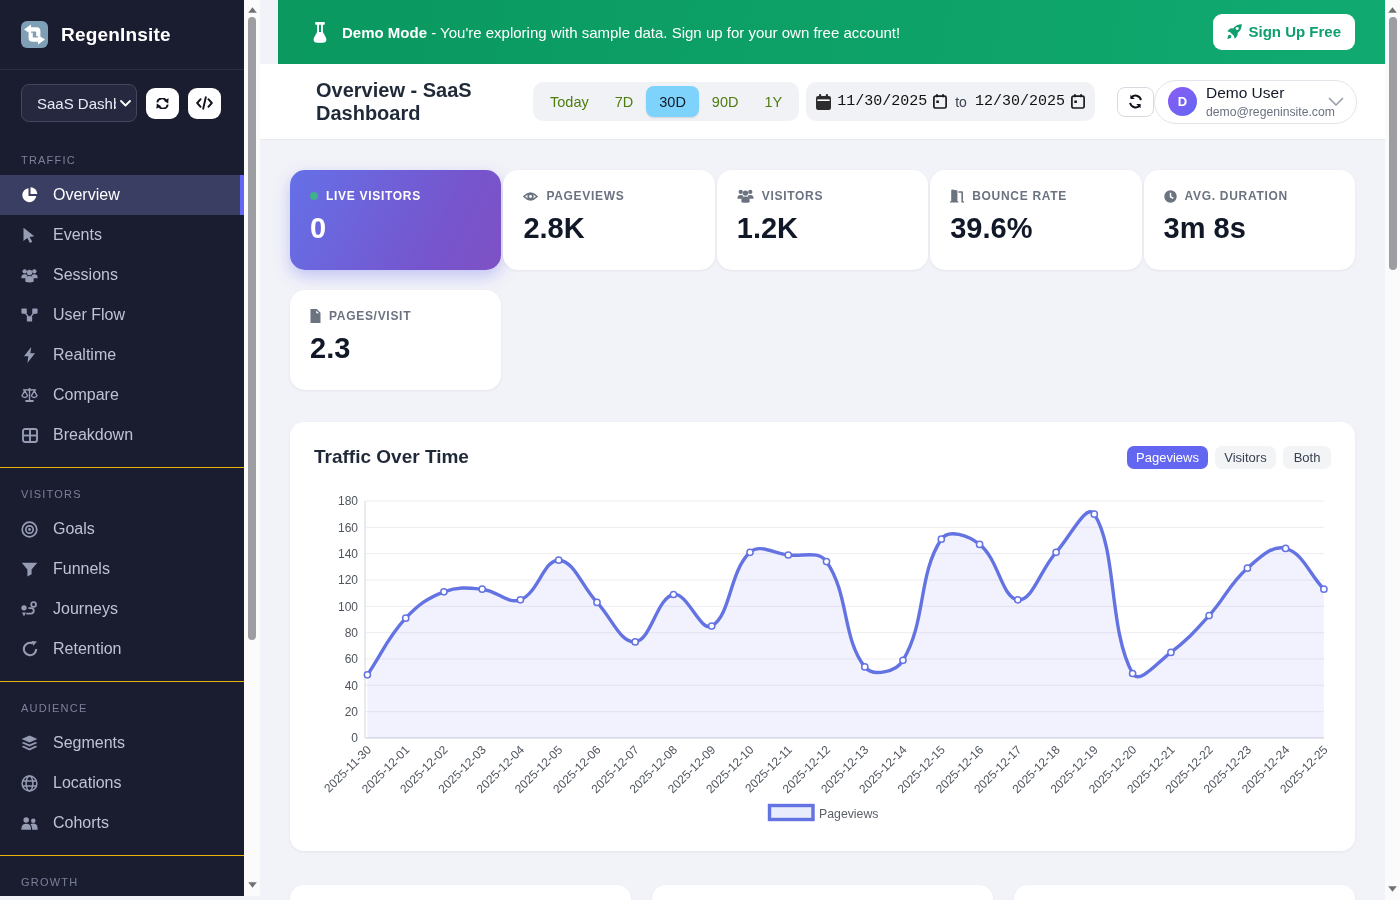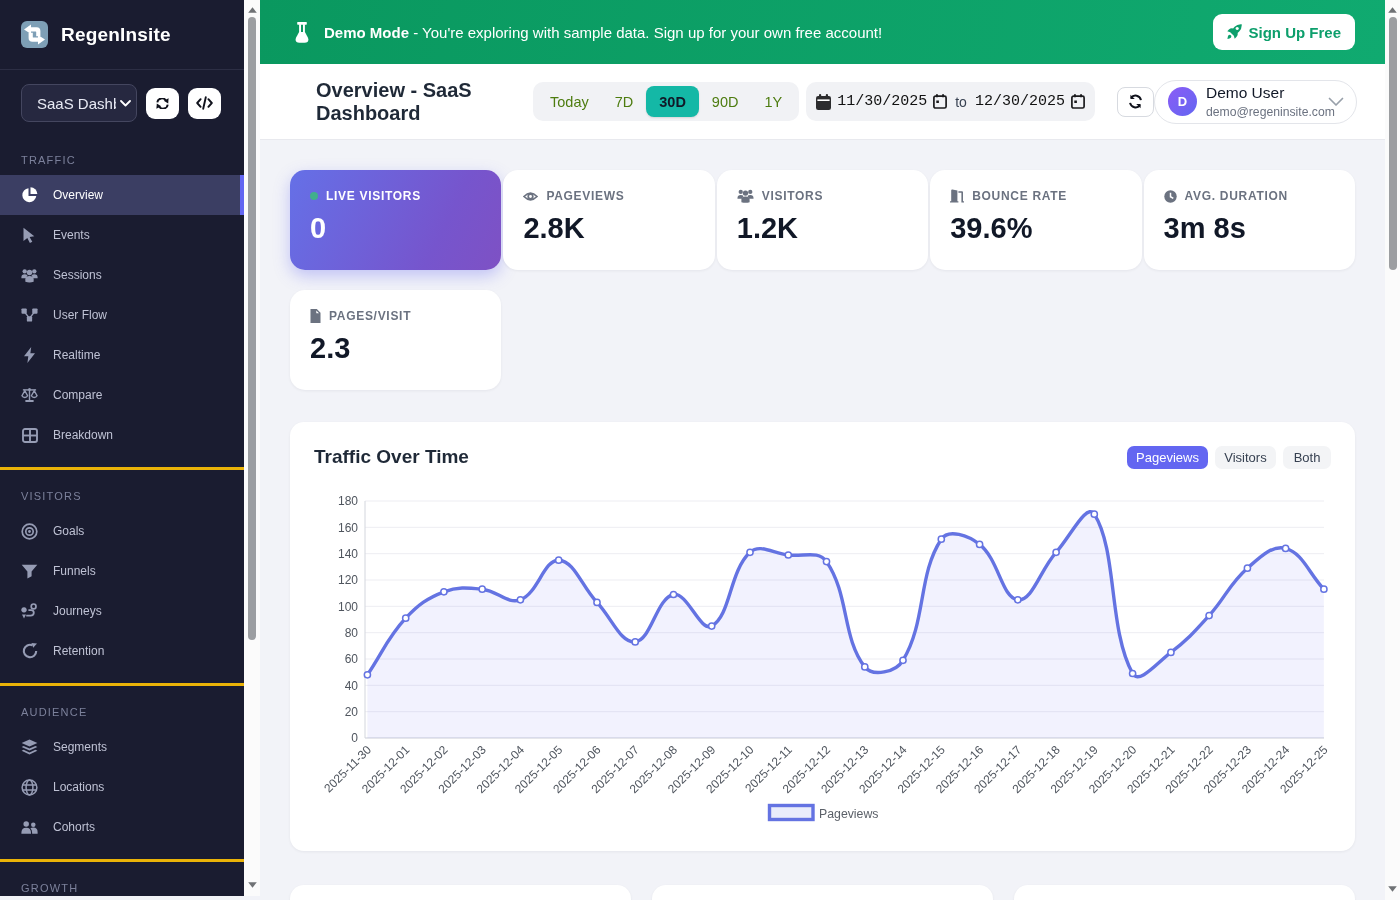--- a/index.html
+++ b/index.html
@@ -10,45 +10,45 @@
 .sidebar { position:fixed; left:0; top:0; bottom:4px; width:260px; background:#1a1c30; z-index:50; }
 .side-inner { width:244px; }
 .logo-row { display:flex; align-items:center; gap:13px; padding:21px 21px; border-bottom:1px solid #2c2e44; }
 .logo-badge { width:27px; height:27px; border-radius:6px; background:#7e9fb6; display:flex; align-items:center; justify-content:center; flex:0 0 auto; }
 .logo-name { color:#fff; font-size:19px; font-weight:700; letter-spacing:.2px; }
 .side-controls { display:flex; align-items:center; gap:9px; padding:14px 21px 0 21px; }
 .site-select { width:116px; height:38px; background:#262840; border:1px solid #44465f; border-radius:8px; color:#e8eaf4; font-size:15px; display:flex; align-items:center; padding:0 10px 0 15px; position:relative; flex:0 0 auto; }
 .site-select .txt { overflow:hidden; white-space:nowrap; width:76px; display:block; }
 .site-select svg { position:absolute; right:5px; top:15px; }
 .sbtn { width:33px; height:31px; background:#fff; border-radius:9px; display:flex; align-items:center; justify-content:center; color:#10121c; flex:0 0 auto; }
-.nav-section { padding:20px 0 12px 0; border-bottom:3px solid #eab308; }
+.nav-section { padding:20px 0 12px 0; border-bottom:1px solid #eab308; }
 .nav-section.first { padding-top:32px; }
 .nav-section:last-child { border-bottom:none; }
 .nav-label { color:#7c819b; font-size:11px; font-weight:400; letter-spacing:1.2px; padding:0 21px; margin-bottom:9px; }
-.nav-item { display:flex; align-items:center; height:40px; padding:0 21px; color:#bfc2d4; font-size:12px; position:relative; }
+.nav-item { display:flex; align-items:center; height:40px; padding:0 21px; color:#bfc2d4; font-size:16px; position:relative; }
 .nav-item .nico { width:17px; margin-right:15px; display:flex; justify-content:center; color:#969cb4; }
 .nav-item.active { background:#3b3e63; color:#fff; border-right:4px solid #6366f1; }
 .nav-item.active .nico { color:#fff; }
 .fsb { position:absolute; right:0; top:0; bottom:0; width:16px; background:#fbfbfb; z-index:60; }
 .fsb .thumb { position:absolute; left:4px; width:8px; border-radius:4px; background:#9c9ea1; }
 .fsb .arr { position:absolute; left:0; width:16px; height:14px; display:flex; align-items:center; justify-content:center; }
 .wsb { position:fixed; right:0; top:0; bottom:0; width:15px; background:#fbfbfb; z-index:100; }
 .wsb .thumb { position:absolute; left:3.5px; width:8px; border-radius:4px; background:#9c9ea1; }
 .wsb .arr { position:absolute; left:0; width:15px; height:14px; display:flex; align-items:center; justify-content:center; }
 .main { margin-left:260px; width:1125px; }
-.banner { height:64px; background:linear-gradient(100deg,#0a985f,#10aa70); display:flex; align-items:center; padding:0 30px 0 35px; color:#fff; }
+.banner { height:64px; background:linear-gradient(100deg,#0a985f,#10aa70); display:flex; align-items:center; padding:0 30px 0 35px; color:#fff;margin-left:18px; }
 .banner .flask { margin-right:15px; display:flex; }
 .banner-text { font-size:15px; }
 .banner-text b { font-weight:700; }
-.signup { margin-left:auto; background:#fff; color:#0d9f6c; font-weight:700; font-size:15px; height:36px; border-radius:9px; display:flex; align-items:center; padding:17px 14px; gap:6px; }
+.signup { margin-left:auto; background:#fff; color:#0d9f6c; font-weight:700; font-size:15px; height:36px; border-radius:9px; display:flex; align-items:flex-end; padding:10px 14px; gap:6px; }
 .header { background:#fff; border-bottom:1px solid #e8e9ee; display:flex; align-items:center; padding:0 33px 0 30px; height:76px; }
 .page-title { font-size:20px; font-weight:700; color:#1f2937; line-height:23px; flex:0 0 215px;margin-left:26px; }
 .seg { background:#f1f2f5; border-radius:10px; display:flex; align-items:center; padding:4px; height:39px; margin-left:2px; }
 .seg a { font-size:14.5px; color:#4d7c0f; padding:0 13px; height:31px; display:flex; align-items:center; border-radius:8px; }
-.seg a.on { background:#14b8a6; color:#111827; box-shadow:0 1px 2px rgba(0,0,0,.12);font-weight:bold; }
+.seg a.on { background:#7dd3fc; color:#111827; box-shadow:0 1px 2px rgba(0,0,0,.12); }
 .dates { background:#f1f2f5; border-radius:10px; display:flex; align-items:center; height:39px; margin-left:7px; padding:0 10px; gap:6px; font-family:"Liberation Mono", monospace; font-size:15px; color:#111; }
 .dates .to { font-family:"Liberation Sans", sans-serif; color:#374151; font-size:14px; padding:0 2px; }
 .rbtn { flex:0 0 37px; width:37px; height:30px; border:1px solid #d7dae0; background:#fff; border-radius:8px; margin-left:22px; display:flex; align-items:center; justify-content:center; color:#111; }
 .userchip { margin-left:auto; height:44px; border:1px solid #e3e5ea; border-radius:22px; display:flex; align-items:center; background:#fff; padding:0 12px 0 13px; gap:9px; }
 .uava { width:29px; height:29px; border-radius:50%; background:linear-gradient(135deg,#8b5cf6,#6366f1); color:#fff; font-size:13px; font-weight:700; display:flex; align-items:center; justify-content:center; }
 .uname { font-size:15.5px; color:#111827; line-height:18px; }
 .umail { font-size:12.2px; color:#6b7280; line-height:14px; }
 .content { padding:30px; }
 .kpis { display:grid; grid-template-columns:repeat(5,1fr); gap:2px; }
 .kpi { background:#fff; border-radius:15px; height:100px; padding:19px 20px; box-shadow:0 1px 3px rgba(16,24,40,.06); }

